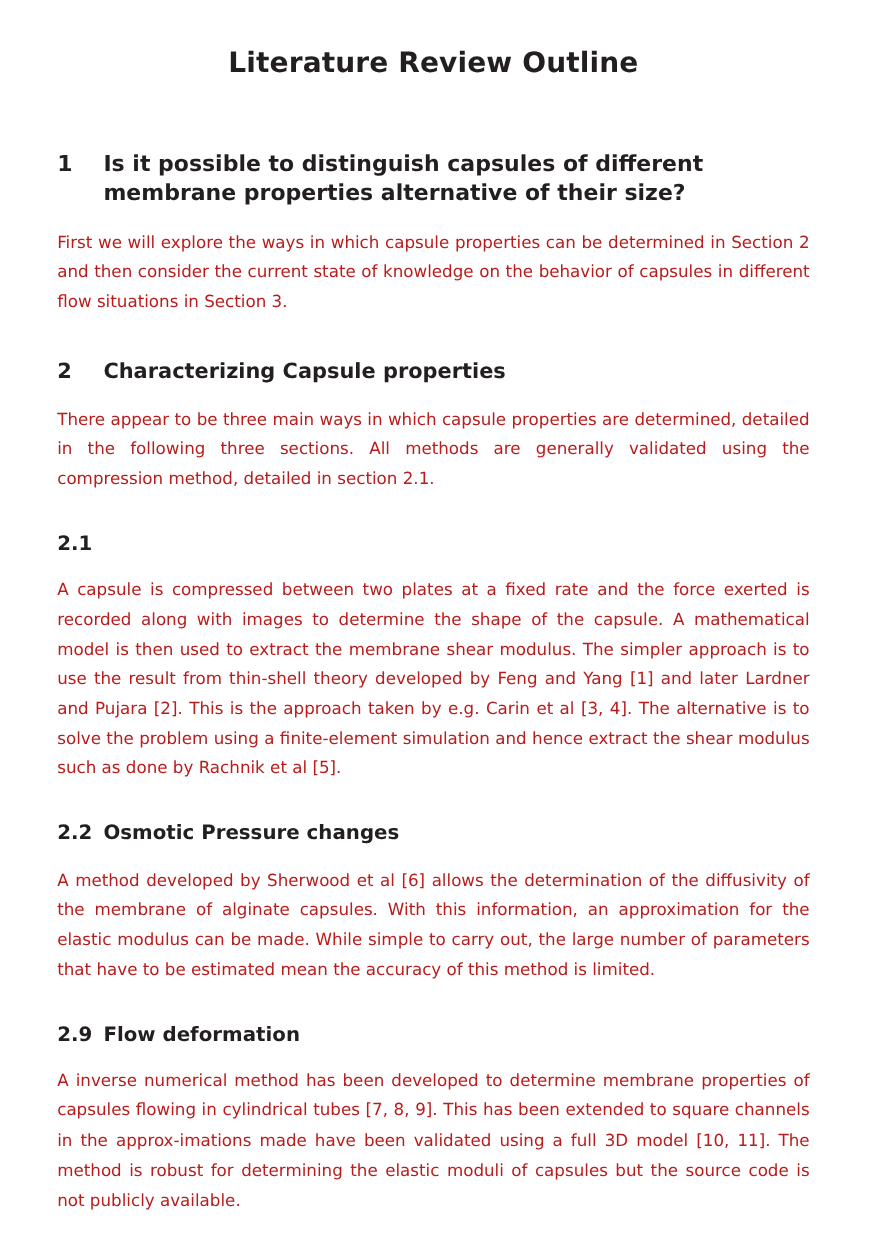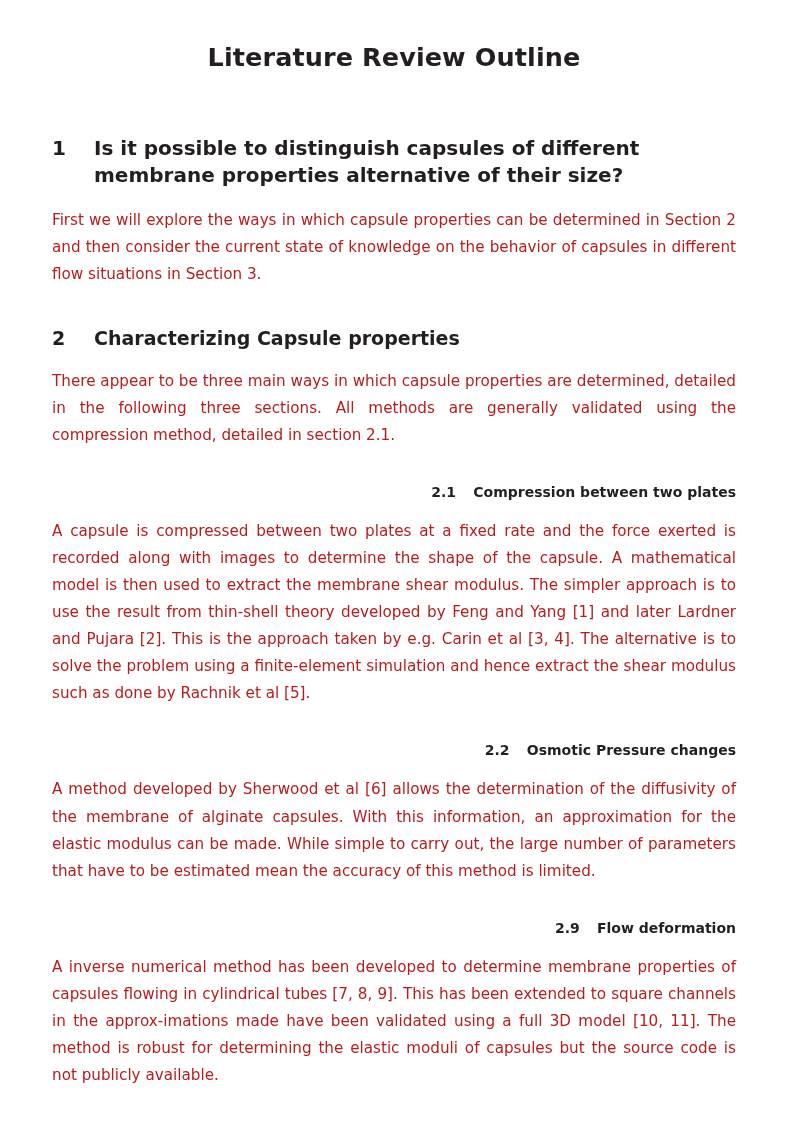--- a/index.html
+++ b/index.html
@@ -58,26 +58,25 @@
     margin: 38px 0 0 0;
     color: #231f20;
   }
   .h2 .num {
     width: 42px;
     flex: 0 0 42px;
   }
   .h3 {
     display: flex;
     align-items: baseline;
-    font-size: 14px;
+    font-size: 18px;
     font-weight: bold;
     line-height: 1.3;
     margin: 34px 0 0 0;
     color: #231f20;
-    justify-content: flex-end;
   }
   .h3 .num {
     width: 42px;
     flex: 0 0 42px;
   }
   p.body {
     font-size: 15.2px;
     line-height: 1.78;
     text-align: justify;
     text-justify: inter-word;
@@ -105,21 +104,20 @@
     <div class="h2">
       <span class="num">2</span>
       <span class="txt">Characterizing Capsule properties</span>
     </div>
     <p class="body">There appear to be three main ways in which capsule properties are determined, detailed in the following three sections. All methods are generally validated using the compression method, detailed in section 2.1.</p>
   </div>
 
   <div class="section">
     <div class="h3">
       <span class="num">2.1</span>
-      <span class="txt">Compression between two plates</span>
     </div>
     <p class="body">A capsule is compressed between two plates at a fixed rate and the force exerted is recorded along with images to determine the shape of the capsule. A mathematical model is then used to extract the membrane shear modulus. The simpler approach is to use the result from thin-shell theory developed by Feng and Yang [1] and later Lardner and Pujara [2]. This is the approach taken by e.g. Carin et al [3, 4]. The alternative is to solve the problem using a finite-element simulation and hence extract the shear modulus such as done by Rachnik et al [5].</p>
   </div>
 
   <div class="section">
     <div class="h3">
       <span class="num">2.2</span>
       <span class="txt">Osmotic Pressure changes</span>
     </div>
     <p class="body">A method developed by Sherwood et al [6] allows the determination of the diffusivity of the membrane of alginate capsules. With this information, an approximation for the elastic modulus can be made. While simple to carry out, the large number of parameters that have to be estimated mean the accuracy of this method is limited.</p>

